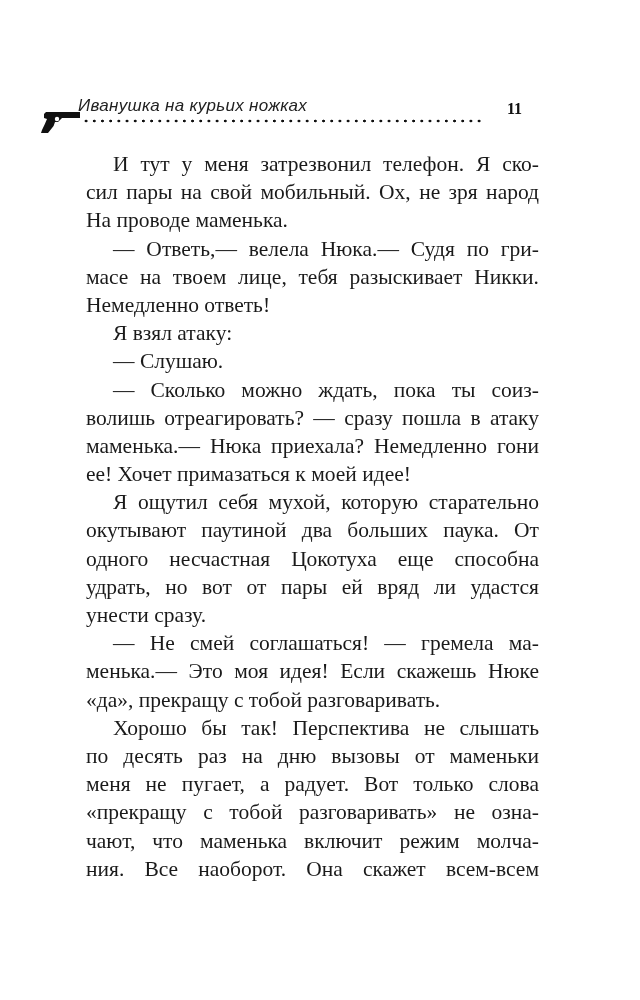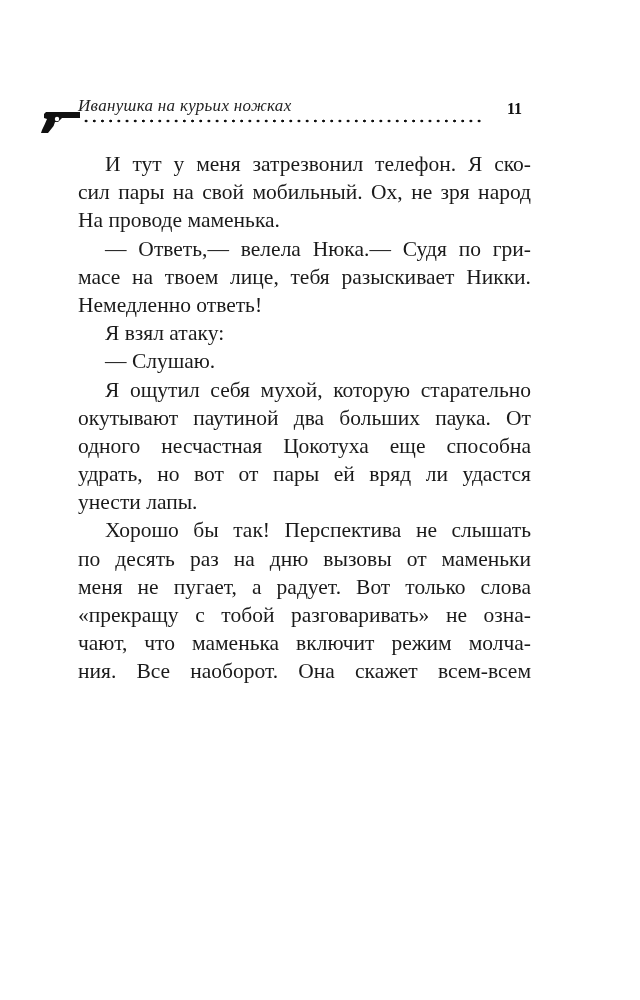--- a/index.html
+++ b/index.html
@@ -18,21 +18,21 @@
       position: absolute;
       left: 40px;
       top: 96px;
       width: 484px;
       height: 40px;
     }
     .book-title {
       position: absolute;
       left: 38px;
       top: 0px;
-      font-family: Liberation Serif, serif;
+      font-family: Liberation Sans, sans-serif;
       font-style: italic;
       font-size: 17px;
       color: #222;
       letter-spacing: 0.3px;
       text-align: right;
     }
     .gun-icon {
       position: absolute;
       left: 0px;
       top: 14px;
@@ -53,21 +53,21 @@
       position: absolute;
       right: 2px;
       top: 4px;
       font-family: "Liberation Serif", serif;
       font-weight: bold;
       font-size: 16px;
       color: #111;
     }
     .body-text {
       position: absolute;
-      left: 78px;
+      left: 86px;
       top: 150px;
       width: 453px;
       font-family: "Liberation Serif", serif;
       font-size: 21.5px;
       line-height: 28.2px;
       color: #1a1a1a;
     }
     .line {
       display: block;
       white-space: nowrap;
@@ -107,25 +107,36 @@
       <span class="line">масе на твоем лице, тебя разыскивает Никки.</span>
       <span class="line last">Немедленно ответь!</span>
     </div>
     <div class="paragraph">
       <span class="line indent last">Я взял атаку:</span>
     </div>
     <div class="paragraph">
       <span class="line indent last">— Слушаю.</span>
     </div>
     <div class="paragraph">
+      <span class="line indent">— Сколько можно ждать, пока ты соиз-</span>
+      <span class="line">волишь отреагировать? — сразу пошла в атаку</span>
+      <span class="line">маменька.— Нюка приехала? Немедленно гони</span>
+      <span class="line last">ее! Хочет примазаться к моей идее!</span>
+    </div>
+    <div class="paragraph">
       <span class="line indent">Я ощутил себя мухой, которую старательно</span>
       <span class="line">окутывают паутиной два больших паука. От</span>
       <span class="line">одного несчастная Цокотуха еще способна</span>
       <span class="line">удрать, но вот от пары ей вряд ли удастся</span>
-      <span class="line last">унести лапы.</span>
+      <span class="line last">унести сразу.</span>
+    </div>
+    <div class="paragraph">
+      <span class="line indent">— Не смей соглашаться! — гремела ма-</span>
+      <span class="line">менька.— Это моя идея! Если скажешь Нюке</span>
+      <span class="line last">«да», прекращу с тобой разговаривать.</span>
     </div>
     <div class="paragraph">
       <span class="line indent">Хорошо бы так! Перспектива не слышать</span>
       <span class="line">по десять раз на дню вызовы от маменьки</span>
       <span class="line">меня не пугает, а радует. Вот только слова</span>
       <span class="line">«прекращу с тобой разговаривать» не озна-</span>
       <span class="line">чают, что маменька включит режим молча-</span>
       <span class="line">ния. Все наоборот. Она скажет всем-всем</span>
     </div>
   </div>

